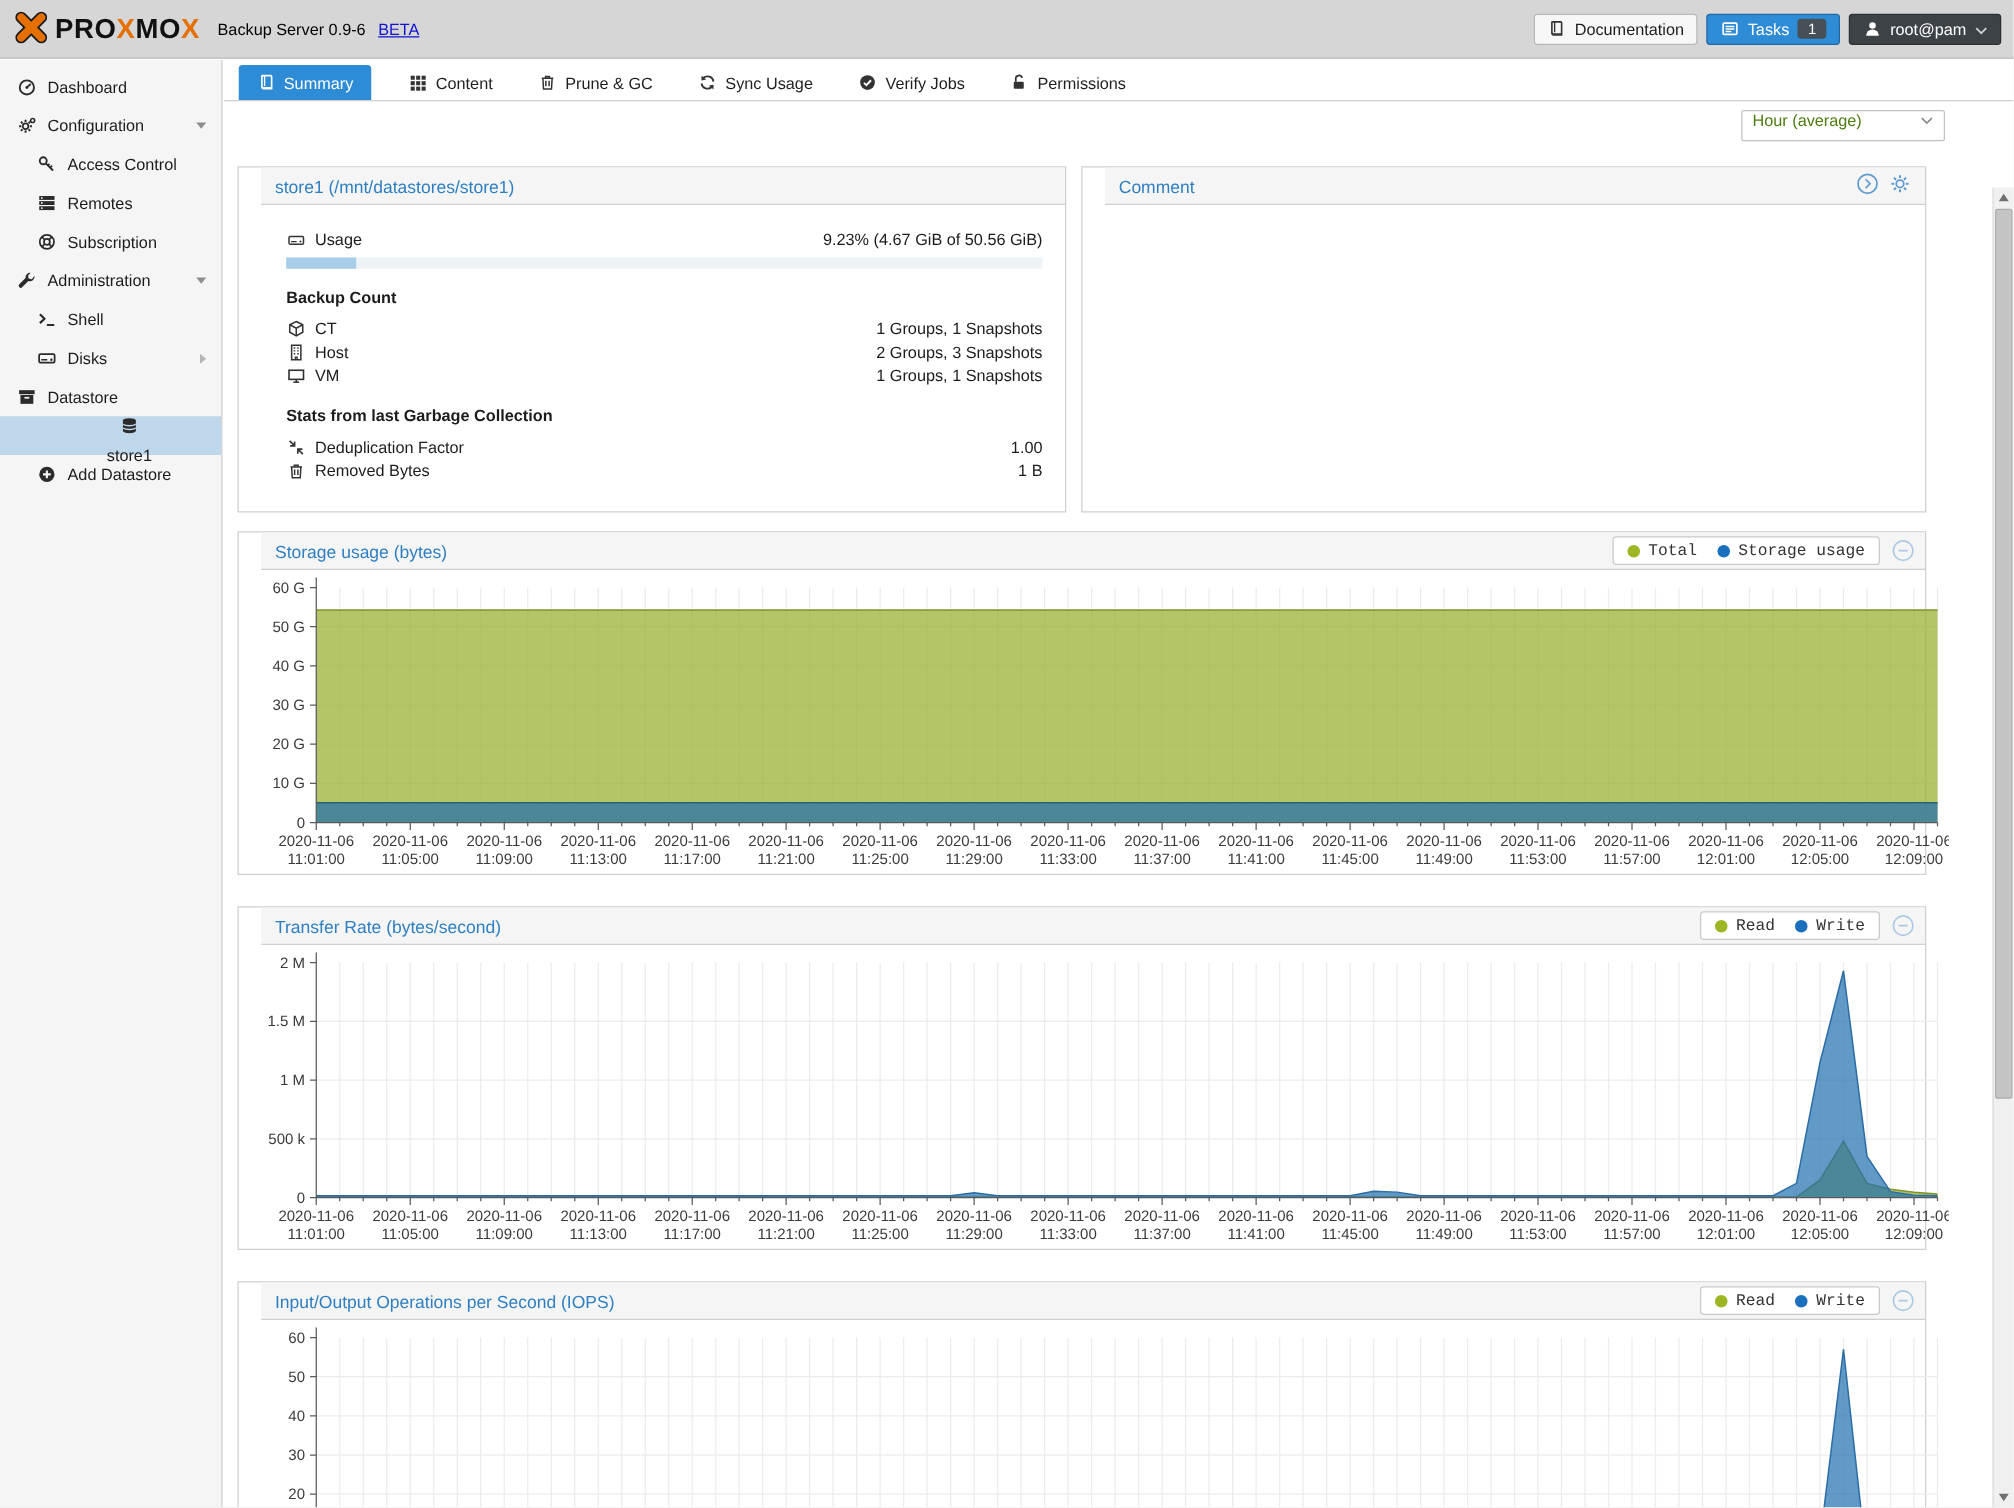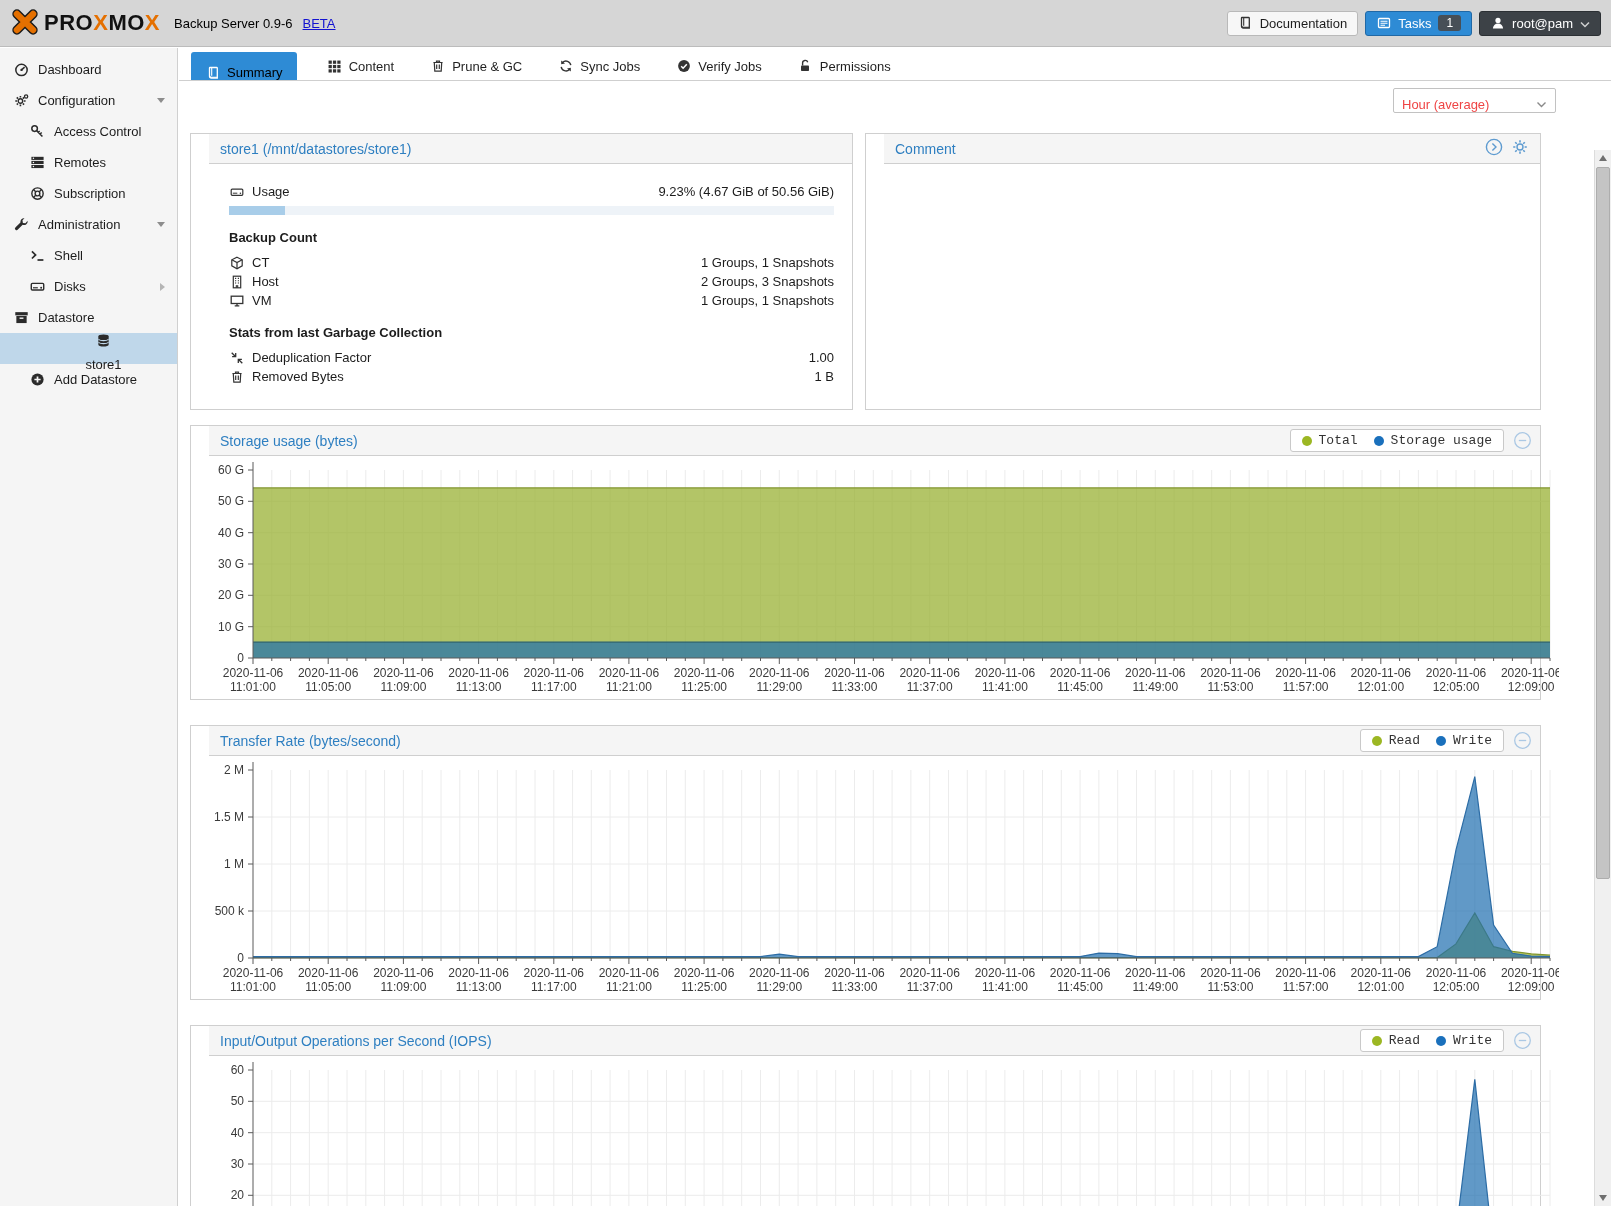--- a/index.html
+++ b/index.html
@@ -35,25 +35,25 @@
   .expander-down { position:absolute; right:12px; width:0; height:0;
                    border-left:4px solid transparent; border-right:4px solid transparent; border-top:5px solid #8d8d8d; }
   .expander-right { position:absolute; right:12px; width:0; height:0;
                     border-top:4px solid transparent; border-bottom:4px solid transparent; border-left:5px solid #b5b5b5; }
 
   
   .main { position:absolute; top:48px; left:179px; right:0; bottom:0; background:#fff; overflow:hidden; }
   .page-head { padding:8px 0 6px 18px; font-size:15px; color:#2e7fc1; }
   .tabs { display:flex; align-items:flex-end; gap:24px; padding:4px 0 0 12px; border-bottom:1px solid #cfcfcf; height:33px; }
   .tab { display:flex; align-items:center; gap:7px; height:28px; padding:0 6px; color:#1f1f1f; cursor:pointer; font-size:13px; }
-  .tab.active { background:#2e8bd5; color:#000000; border-radius:3px 3px 0 0; padding:0 14px;align-items:flex-end; }
+  .tab.active { background:#2e8bd5; color:#ffffff; border-radius:3px 3px 0 0; padding:0 14px; }
   .toolbar { position:relative; height:38px; }
   .combo { position:absolute; right:55px; top:7px; width:163px; height:25px; background:#fff;
-           border:1px solid #c2c2c2; border-radius:2px; display:flex; align-items:flex-end;
-           padding:0 8px; cursor:pointer; color:#ef4444; }
+           border:1px solid #c2c2c2; border-radius:2px; display:flex; align-items:flex-start;
+           padding:0 8px; cursor:pointer; color:#4d7c0f; }
   .combo .chev { margin-left:auto; }
 
   .content { padding:14px 70px 0 11px; }
   .panel { border:1px solid #cfcfcf; background:#fff;padding-left:18px; }
   .panel-h { height:30px; background:#f5f5f5; border-bottom:1px solid #cfcfcf; display:flex;
              align-items:center; padding:0 11px; color:#2e7fc1; font-size:14px; }
   .top-row { display:flex; gap:12px; margin-bottom:15px; }
   .info-panel { width:663px; height:277px; }
   .comment-panel { flex:1; height:277px; }
   .panel-tools { margin-left:auto; display:flex; align-items:center; gap:8px; }
@@ -303,21 +303,21 @@
       </div>
       <div class="tab">
         <span class="sicon">
             <svg width="14" height="14" viewBox="0 0 14 14">
               <path d="M11.8 6.2A4.9 4.9 0 0 0 3.6 3.4" fill="none" stroke="#333" stroke-width="1.4"></path>
               <polygon points="2.2,1.5 2.2,5.3 6,4.6" fill="#333"></polygon>
               <path d="M2.2 7.8a4.9 4.9 0 0 0 8.2 2.8" fill="none" stroke="#333" stroke-width="1.4"></path>
               <polygon points="11.8,12.5 11.8,8.7 8,9.4" fill="#333"></polygon>
             </svg>
           </span>
-        <span>Sync Jobs</span>
+        <span>Sync Usage</span>
       </div>
       <div class="tab">
         <span class="sicon">
             <svg width="14" height="14" viewBox="0 0 14 14">
               <circle cx="7" cy="7" r="5.9" fill="#333"></circle>
               <path d="M4.2 7.3l1.9 1.9 3.7-4" stroke="#fff" stroke-width="1.5" fill="none"></path>
             </svg>
           </span>
         <span>Verify Jobs</span>
       </div>

